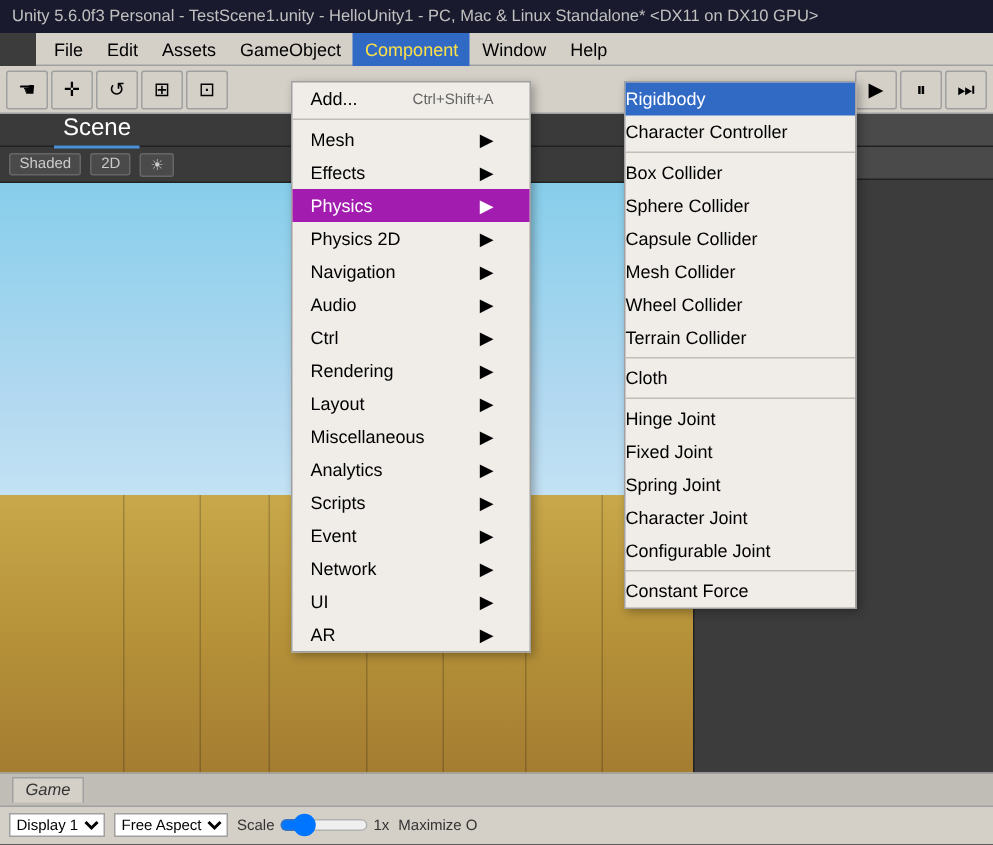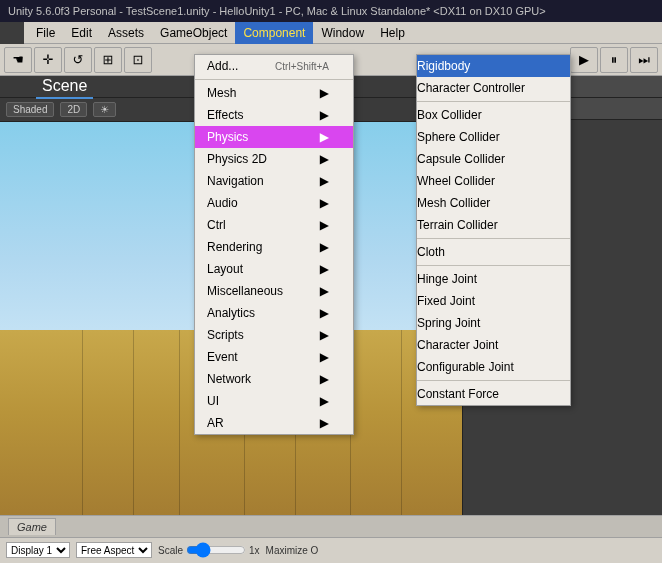--- a/index.html
+++ b/index.html
@@ -261,21 +261,21 @@
     .dropdown-item {
       padding: 4px 24px 4px 12px;
       cursor: pointer;
       font-size: 12px;
       color: #000;
       display: flex;
       align-items: center;
       justify-content: space-between;
       white-space: nowrap;
     }
-    .dropdown-item.highlighted { background: #d946ef; color: #fff; }
+    .dropdown-item.highlighted { background: #a21caf; color: #fff; }
     .dropdown-item .shortcut {
       font-size: 10px;
       margin-left: 20px;
       color: #666;
     }
     .dropdown-item .arrow { margin-left: 8px; }
     .dropdown-separator {
       height: 1px;
       background: #c0bdb6;
       margin: 2px 0;
@@ -471,22 +471,22 @@
   </div>
 </div>
 
 <div id="physics-submenu">
   <div class="submenu-item highlighted">Rigidbody</div>
   <div class="submenu-item">Character Controller</div>
   <div class="submenu-separator"></div>
   <div class="submenu-item">Box Collider</div>
   <div class="submenu-item">Sphere Collider</div>
   <div class="submenu-item">Capsule Collider</div>
+  <div class="submenu-item">Mesh Collider</div>
   <div class="submenu-item">Wheel Collider</div>
-  <div class="submenu-item">Mesh Collider</div>
   <div class="submenu-item">Terrain Collider</div>
   <div class="submenu-separator"></div>
   <div class="submenu-item">Cloth</div>
   <div class="submenu-separator"></div>
   <div class="submenu-item">Hinge Joint</div>
   <div class="submenu-item">Fixed Joint</div>
   <div class="submenu-item">Spring Joint</div>
   <div class="submenu-item">Character Joint</div>
   <div class="submenu-item">Configurable Joint</div>
   <div class="submenu-separator"></div>

